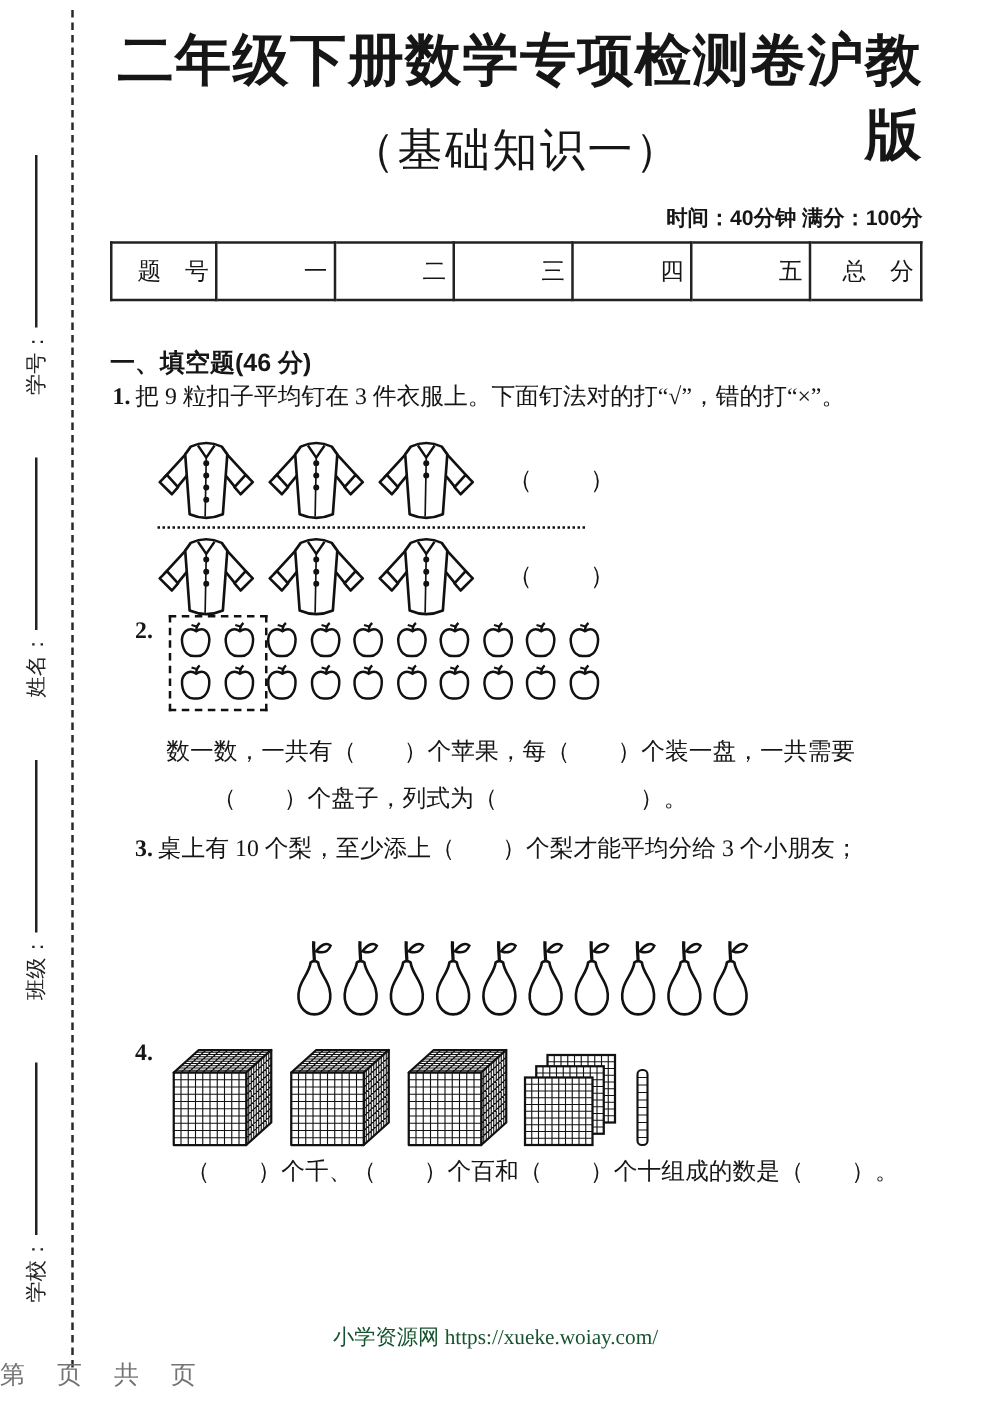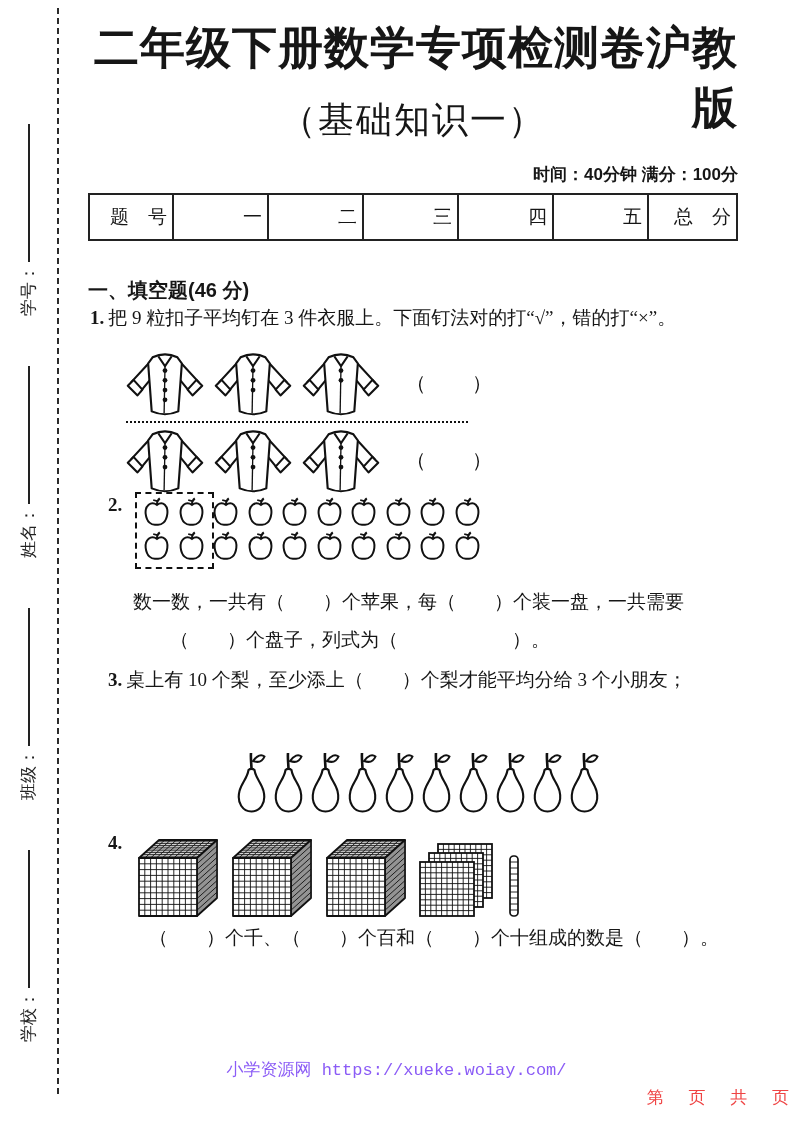--- a/index.html
+++ b/index.html
@@ -28,24 +28,24 @@
   .jrow{display:flex;align-items:center;}
   .jacket-strip{display:flex;gap:10px;}
   .ans-paren{font-size:20px;margin-left:26px;letter-spacing:2px;}
   .dotline{border-top:2.6px dotted #111;width:342px;margin:3px 0 2px;}
   .apple-wrap{position:relative;}
   .apple-grid{display:grid;grid-template-columns:repeat(10,34.5px);grid-row-gap:2px;}
   .apple-box{position:absolute;left:-5px;top:-4px;width:75px;height:73px;border:2.4px dashed #111;}
   .q2fig{display:flex;align-items:flex-start;}
   .pear-row{display:flex;gap:0px;}
   .blocks-row{display:flex;align-items:flex-end;gap:10px;}
-  .footer-src{width:100%;text-align:center;font-family:Liberation Mono, monospace;
-              font-size:17px;color:#8b5cf6;}
-  .footer-pages{width:100%;text-align:right;font-family:"Liberation Sans",sans-serif;
-                font-size:17px;color:#ef4444;word-spacing:12px;letter-spacing:4px;}
+  .footer-src{width:100%;text-align:center;font-family:Liberation Serif, serif;
+              font-size:17px;color:#14532d;}
+  .footer-pages{width:100%;text-align:left;font-family:"Liberation Sans",sans-serif;
+                font-size:20px;color:#737373;word-spacing:12px;letter-spacing:4px;}
 </style>
 </head>
 <body>
 
 <div class="page">
 
   <div class="sidebar-rot">
     <span class="sf">
       <span>学校：</span>
       <span class="blank"></span>

